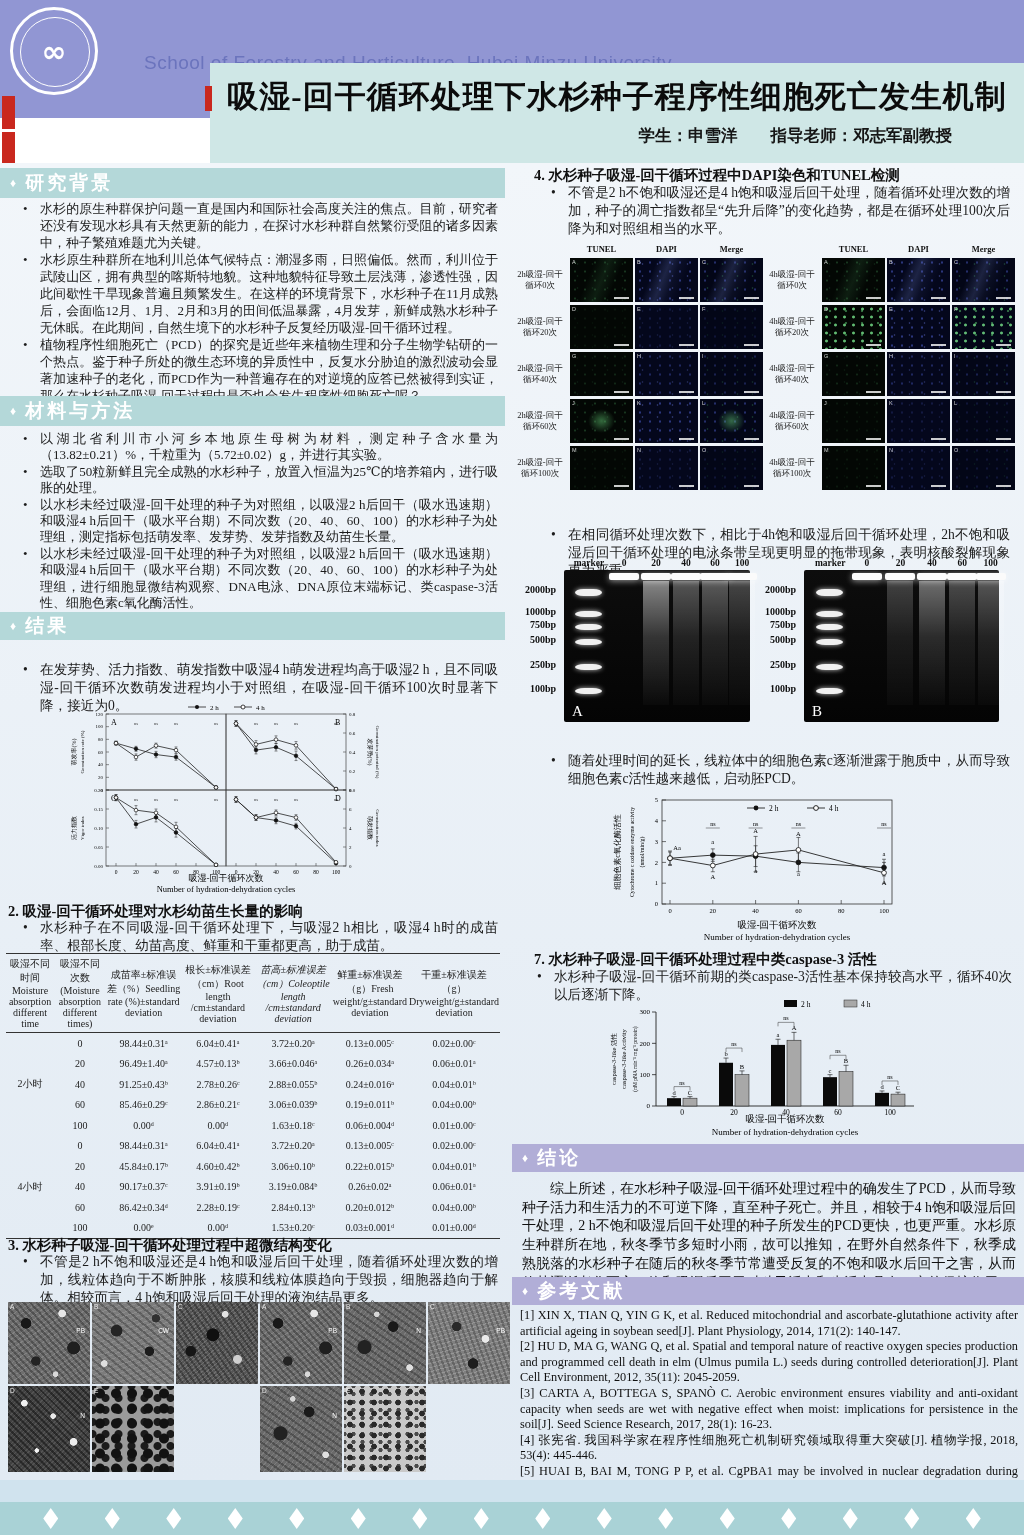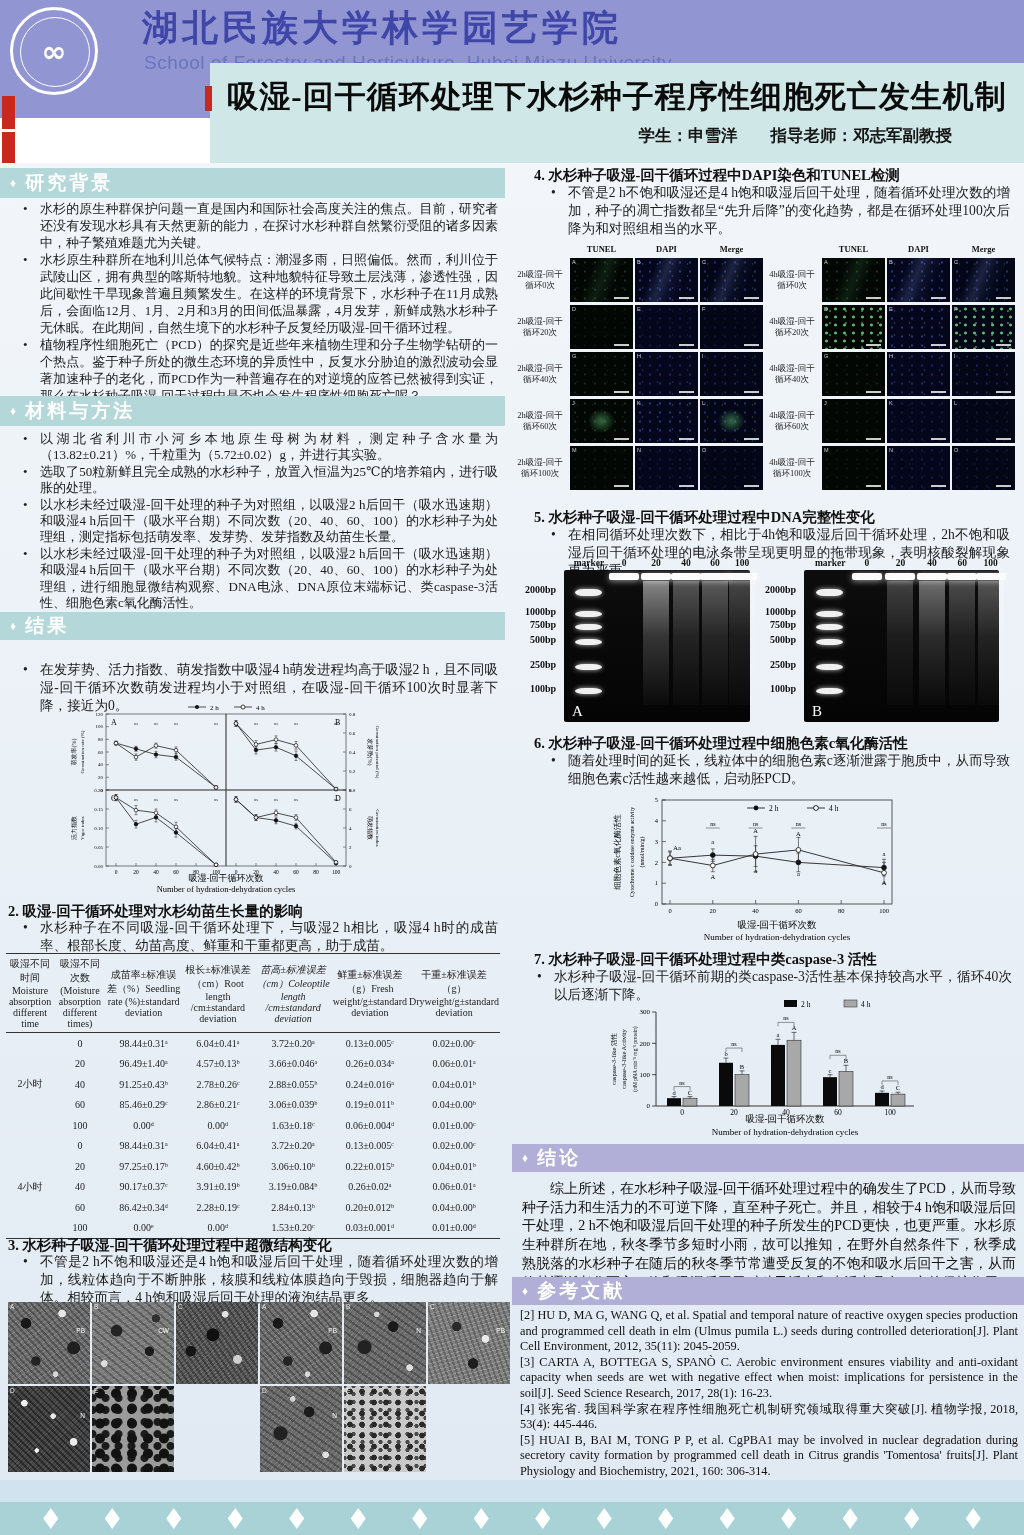--- a/index.html
+++ b/index.html
@@ -163,21 +163,20 @@
 <body>
 
 <div class="page">
   <div class="cbg"></div>
 
   <div class="hdr">
     <div class="logo">
       <div class="inner"></div>
       <div class="glyph">∞</div>
     </div>
-    <div class="uname">湖北民族大学林学园艺学院</div>
     <div class="uen">School of Forestry and Horticulture, Hubei Minzu University</div>
   </div>
 
   <div class="titleblock">
     <div class="title">吸湿-回干循环处理下水杉种子程序性细胞死亡发生机制</div>
     <div class="authors">学生：申雪洋　　指导老师：邓志军副教授</div>
   </div>
   <div class="redmark" style="left:2px;top:96px;width:13px;height:33px;"></div>
   <div class="redmark" style="left:2px;top:132px;width:13px;height:31px;"></div>
   <div class="redmark" style="left:205px;top:86px;width:7px;height:25px;"></div>
@@ -582,21 +581,21 @@
           <td rowspan="5" class="grp">4小时</td>
           <td>0</td>
           <td>98.44±0.31ᵃ</td>
           <td>6.04±0.41ᵃ</td>
           <td>3.72±0.20ᵃ</td>
           <td>0.13±0.005ᶜ</td>
           <td>0.02±0.00ᶜ</td>
         </tr>
         <tr>
           <td>20</td>
-          <td>97.25±0.17ᵇ</td>
+          <td>45.84±0.17ᵇ</td>
           <td>4.60±0.42ᵇ</td>
           <td>3.06±0.10ᵇ</td>
           <td>0.22±0.015ᵇ</td>
           <td>0.04±0.01ᵇ</td>
         </tr>
         <tr>
           <td>40</td>
           <td>90.17±0.37ᶜ</td>
           <td>3.91±0.19ᵇ</td>
           <td>3.19±0.084ᵇ</td>
@@ -840,21 +839,20 @@
       <div class="tim im-dapi fx-dim" style="left: 123px; top: 202px;">
         <span class="tletter">N</span>
         <span class="scalebar"></span>
       </div>
       <div class="tim im-merge fx-dim" style="left: 188px; top: 202px;">
         <span class="tletter">O</span>
         <span class="scalebar"></span>
       </div>
     </div>
 
-  <div class="rtitle" style="left:534px;top:508px;width:484px;">5. 水杉种子吸湿-回干循环处理过程中DNA完整性变化</div>
   <div class="blist sm" style="left:548px;top:526px;width:462px;">
     <div class="bi">
         <span class="bdot">•</span>
         <span>在相同循环处理次数下，相比于4h饱和吸湿后回干循环处理，2h不饱和吸湿后回干循环处理的电泳条带呈现更明显的拖带现象，表明核酸裂解现象更为严重。</span>
       </div>
   </div>
   <div class="ghost" style="left:512px;width:240px;">
       <div class="gel" style="left: 52px; width: 186px;">
         <div class="mband" style="top: 19px; left: 11px; height: 7px;"></div>
         <div class="mband" style="top: 41px; left: 11px; height: 5.5px;"></div>
@@ -912,21 +910,20 @@
       <div class="glab" style="left: 196.306px;">60</div>
       <div class="glab" style="left: 224.613px;">100</div>
       <div class="bplab" style="top: 26px; left: 0px; width: 52px;">2000bp</div>
       <div class="bplab" style="top: 48px; left: 0px; width: 52px;">1000bp</div>
       <div class="bplab" style="top: 61px; left: 0px; width: 52px;">750bp</div>
       <div class="bplab" style="top: 76px; left: 0px; width: 52px;">500bp</div>
       <div class="bplab" style="top: 101px; left: 0px; width: 52px;">250bp</div>
       <div class="bplab" style="top: 125px; left: 0px; width: 52px;">100bp</div>
     </div>
 
-  <div class="rtitle" style="left:534px;top:734px;width:484px;">6. 水杉种子吸湿-回干循环处理过程中细胞色素c氧化酶活性</div>
   <div class="blist sm" style="left:548px;top:752px;width:462px;">
     <div class="bi">
         <span class="bdot">•</span>
         <span>随着处理时间的延长，线粒体中的细胞色素c逐渐泄露于胞质中，从而导致细胞色素c活性越来越低，启动胚PCD。</span>
       </div>
   </div>
   <div class="fig" style="left:590px;top:788px;width:350px;height:158px;">
       <svg width="350" height="158" viewBox="0 0 350 158">
         <rect x="72" y="12" width="230" height="104" fill="none" stroke="#333" stroke-width="0.8"></rect>
         <line x1="72" y1="116" x2="76" y2="116" stroke="#333" stroke-width="0.7"></line>
@@ -1116,20 +1113,21 @@
     <span class="bdm">♦</span>
     <span>结论</span>
   </div>
   <div class="concl">综上所述，在水杉种子吸湿-回干循环处理过程中的确发生了PCD，从而导致种子活力和生活力的不可逆下降，直至种子死亡。并且，相较于4 h饱和吸湿后回干处理，2 h不饱和吸湿后回干处理的种子所发生的PCD更快，也更严重。水杉原生种群所在地，秋冬季节多短时小雨，故可以推知，在野外自然条件下，秋季成熟脱落的水杉种子在随后的秋冬季节常遭受反复的不饱和吸水后回干之害，从而使其逐渐老化死亡。饱和吸湿后回干对种子活力和生活力具有一定的保护作用。</div>
 
   <div class="band lav" style="left:512px;top:1277px;width:512px;height:28px;">
     <span class="bdm">♦</span>
     <span>参考文献</span>
   </div>
   <div class="refs">
+    <div>[1] XIN X, TIAN Q, YIN G K, et al. Reduced mitochondrial and ascorbate-glutathione activity after artificial ageing in soybean seed[J]. Plant Physiology, 2014, 171(2): 140-147.</div>
     <div>[2] HU D, MA G, WANG Q, et al. Spatial and temporal nature of reactive oxygen species production and programmed cell death in elm (Ulmus pumila L.) seeds during controlled deterioration[J]. Plant Cell Environment, 2012, 35(11): 2045-2059.</div>
     <div>[3] CARTA A, BOTTEGA S, SPANÒ C. Aerobic environment ensures viability and anti-oxidant capacity when seeds are wet with negative effect when moist: implications for persistence in the soil[J]. Seed Science Research, 2017, 28(1): 16-23.</div>
     <div>[4] 张宪省. 我国科学家在程序性细胞死亡机制研究领域取得重大突破[J]. 植物学报, 2018, 53(4): 445-446.</div>
     <div>[5] HUAI B, BAI M, TONG P P, et al. CgPBA1 may be involved in nuclear degradation during secretory cavity formation by programmed cell death in Citrus grandis 'Tomentosa' fruits[J]. Plant Physiology and Biochemistry, 2021, 160: 306-314.</div>
   </div>
 
   <div class="strip1"></div>
   <div class="dband">
       <span class="dm"></span>
       <span class="dm"></span>

